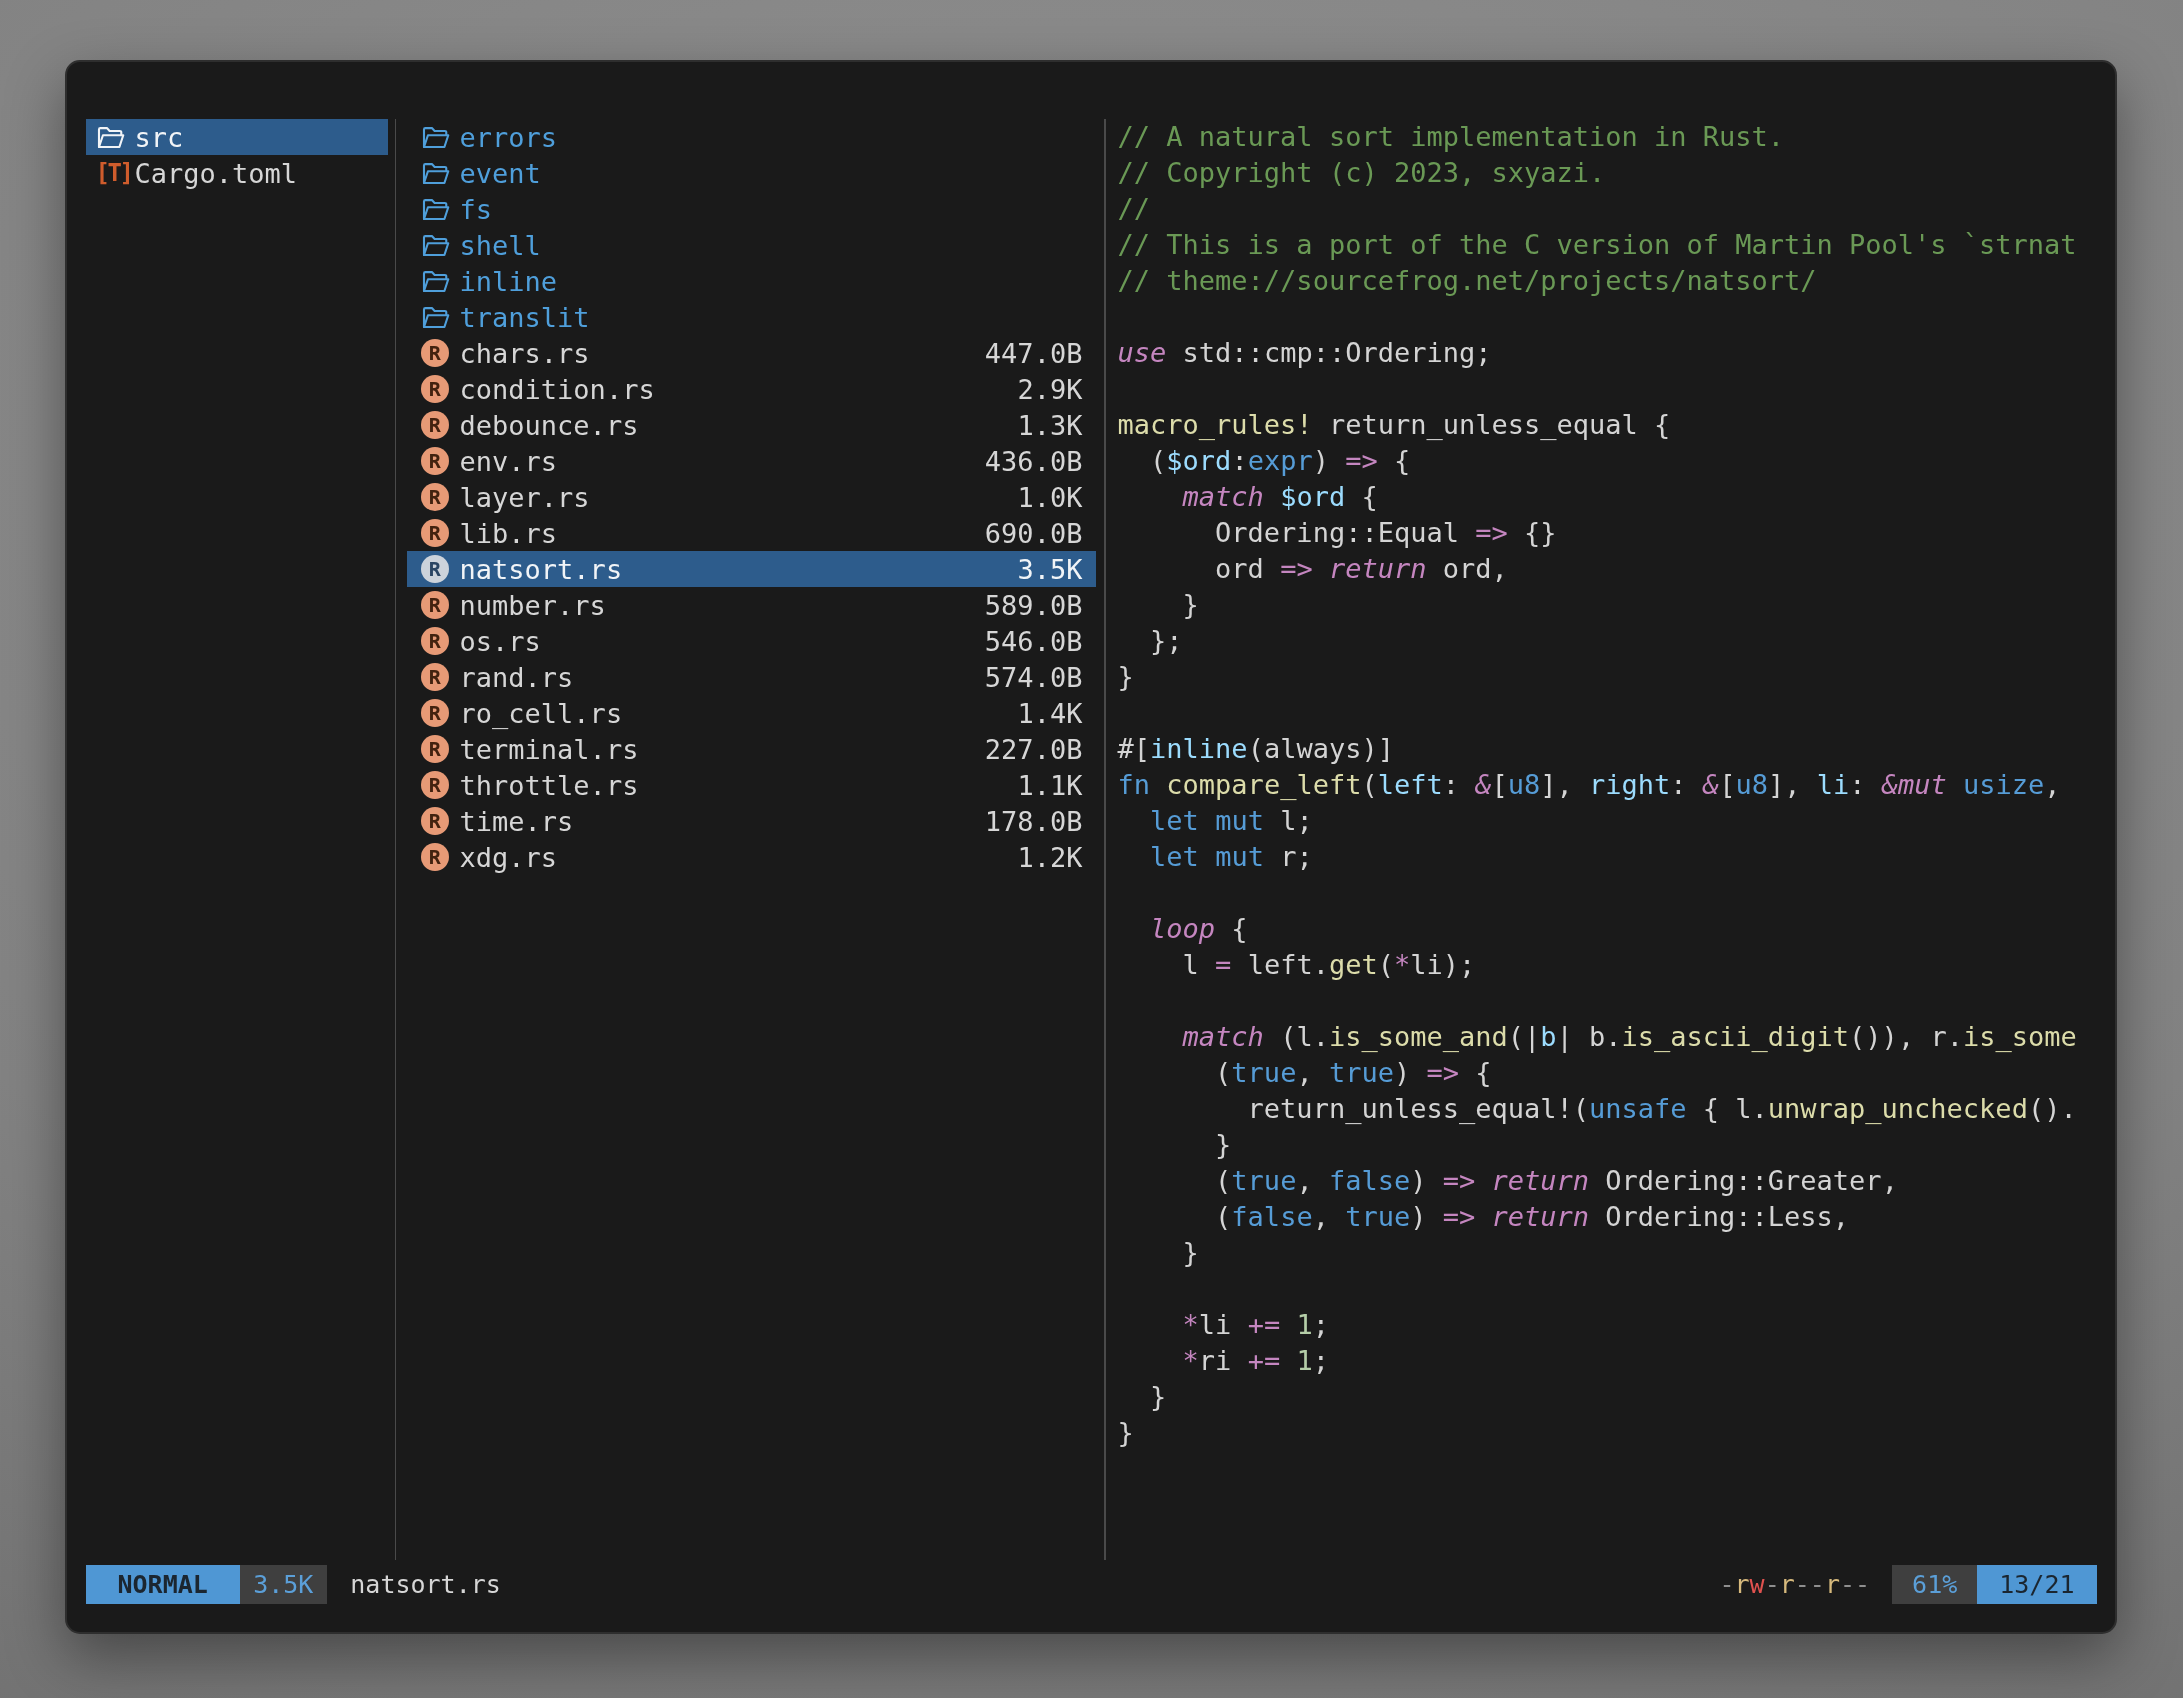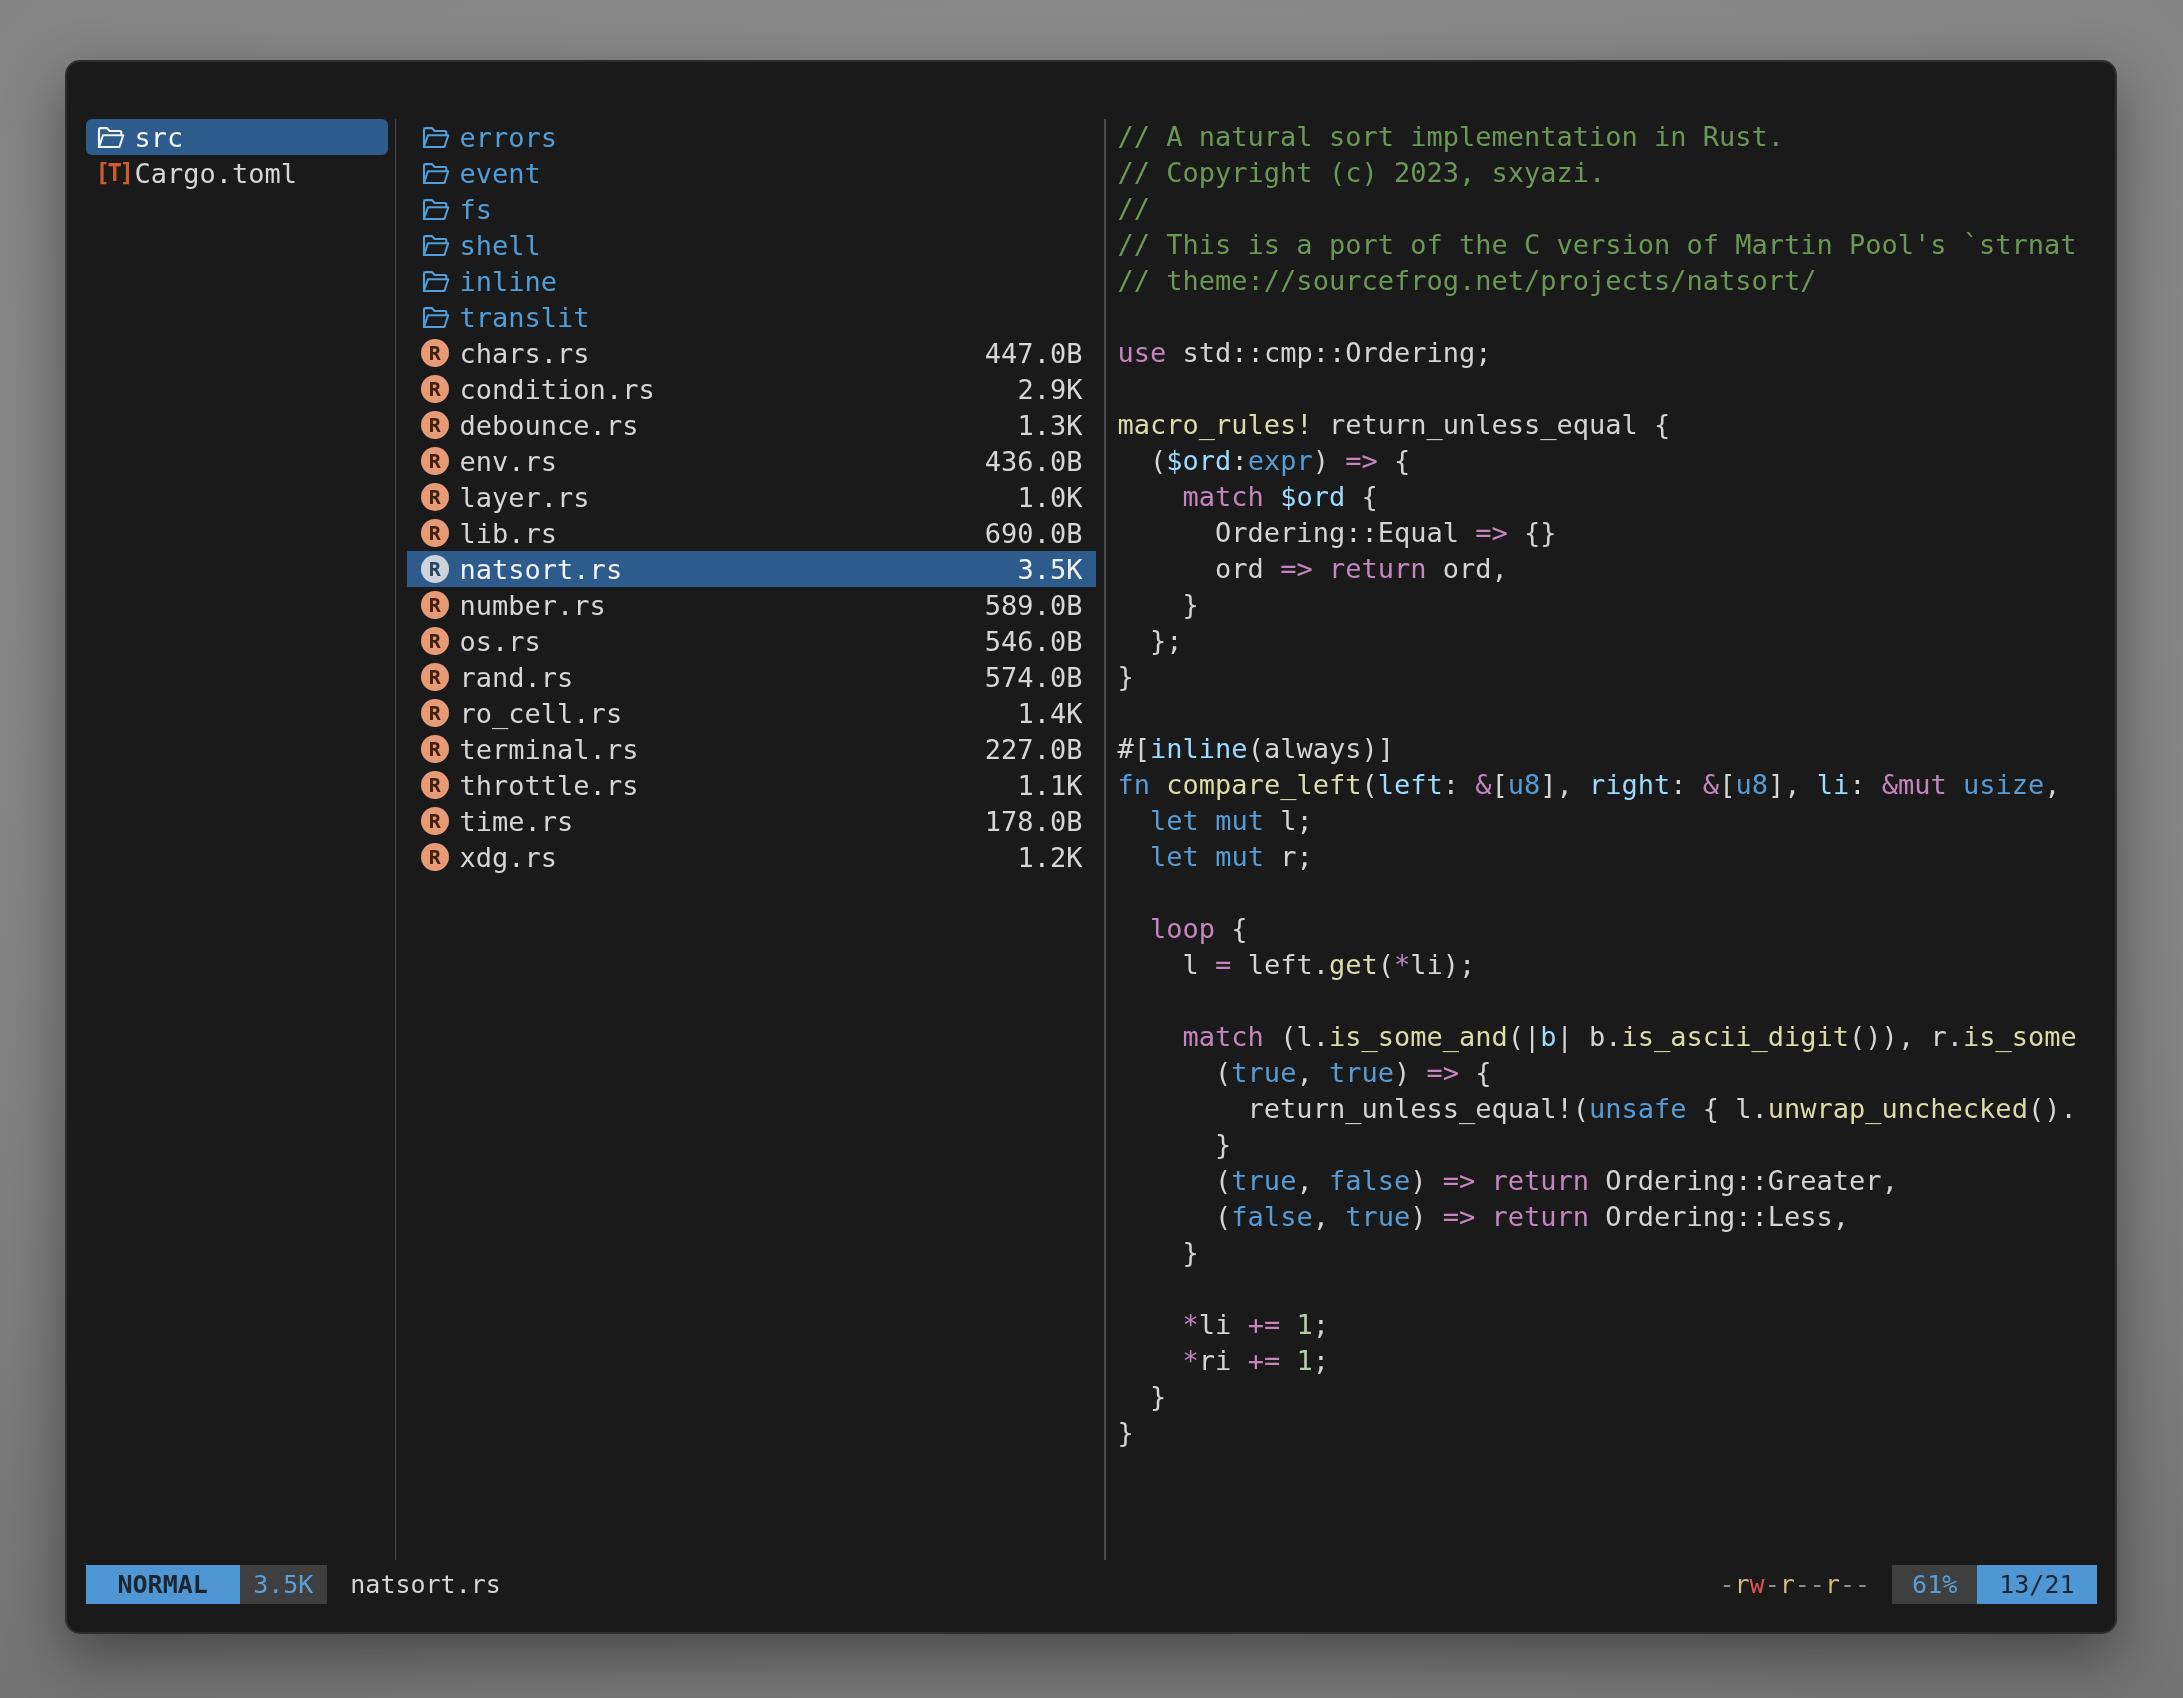--- a/index.html
+++ b/index.html
@@ -19,40 +19,40 @@
   .pane{overflow:hidden;box-sizing:border-box;}
   .pane-left{width:309px;flex:none;padding-right:6.7px;}
   .pane-mid{width:708px;flex:none;padding:0 8.4px 0 11px;}
   .pane-right{flex:1;padding-left:11.7px;}
 
   .row{
     height:36px;display:flex;align-items:center;padding:0 13.4px;
     font-size:27px;color:#d6d6d6;white-space:pre;cursor:default;
   }
   .pane-left .row{padding:0 10px;}
-  .row.dir{color:#4f9fdb;border-radius:6px;}
+  .row.dir{color:#4f9fdb;}
   .row.sel{background:#2d5c8c;color:#f1f4f7;}
   .row.dir.sel{color:#f1f4f7;}
   .icon{width:39px;flex:none;display:flex;align-items:center;}
   .folder-svg{width:30px;height:26px;}
   .rust-ic{
     width:28.5px;height:28.5px;border-radius:50%;background:#e79a76;color:#42220f;
     font-size:20px;font-weight:bold;display:flex;align-items:center;justify-content:center;flex:none;
   }
   .row.sel .rust-ic{background:#ccd3db;color:#2a4563;}
   .toml-ic{color:#cf5c2c;font-size:24px;font-weight:bold;letter-spacing:-2.5px;}
   .name{white-space:pre;}
   .spacer{flex:1;}
   .size{white-space:pre;}
 
   .code{padding-top:0;}
   .code-line{height:36px;line-height:36px;white-space:pre;font-size:27px;color:#d4d4d4;}
   .t-c{color:#6a9955;} 
   .t-k{color:#569cd6;} 
-  .t-m{color:#c586c0;} 
+  .t-m{color:#c586c0;font-style:italic;} 
   .t-f{color:#dcdcaa;} 
   .t-p{color:#d4d4d4;} 
   .t-v{color:#9cdcfe;} 
   .t-n{color:#b5cea8;} 
 
   .statusbar{flex:none;height:39px;display:flex;align-items:stretch;font-size:25px;margin-top:5px;}
   .chip{display:flex;align-items:center;white-space:pre;}
   .chip-accent{background:#4f97d4;color:#1b2630;font-weight:bold;padding:0 32px;}
   .chip-gray{background:#3f3f3f;color:#5b9fd8;padding:0 13.4px;}
   .status-file{margin-left:23.5px;display:flex;align-items:center;color:#d6d6d6;white-space:pre;}

